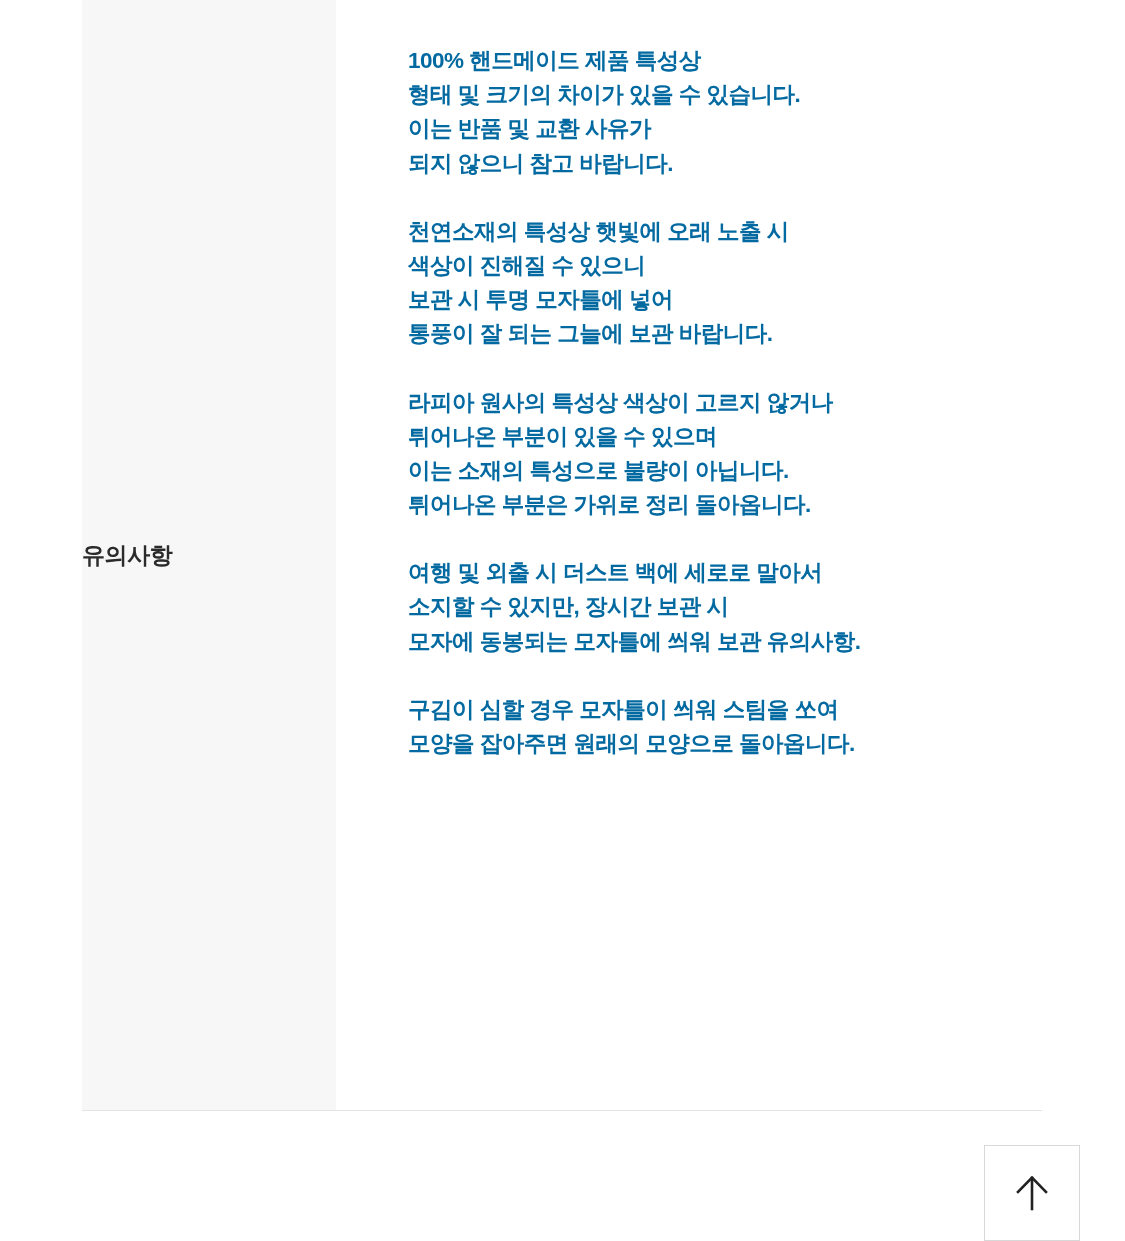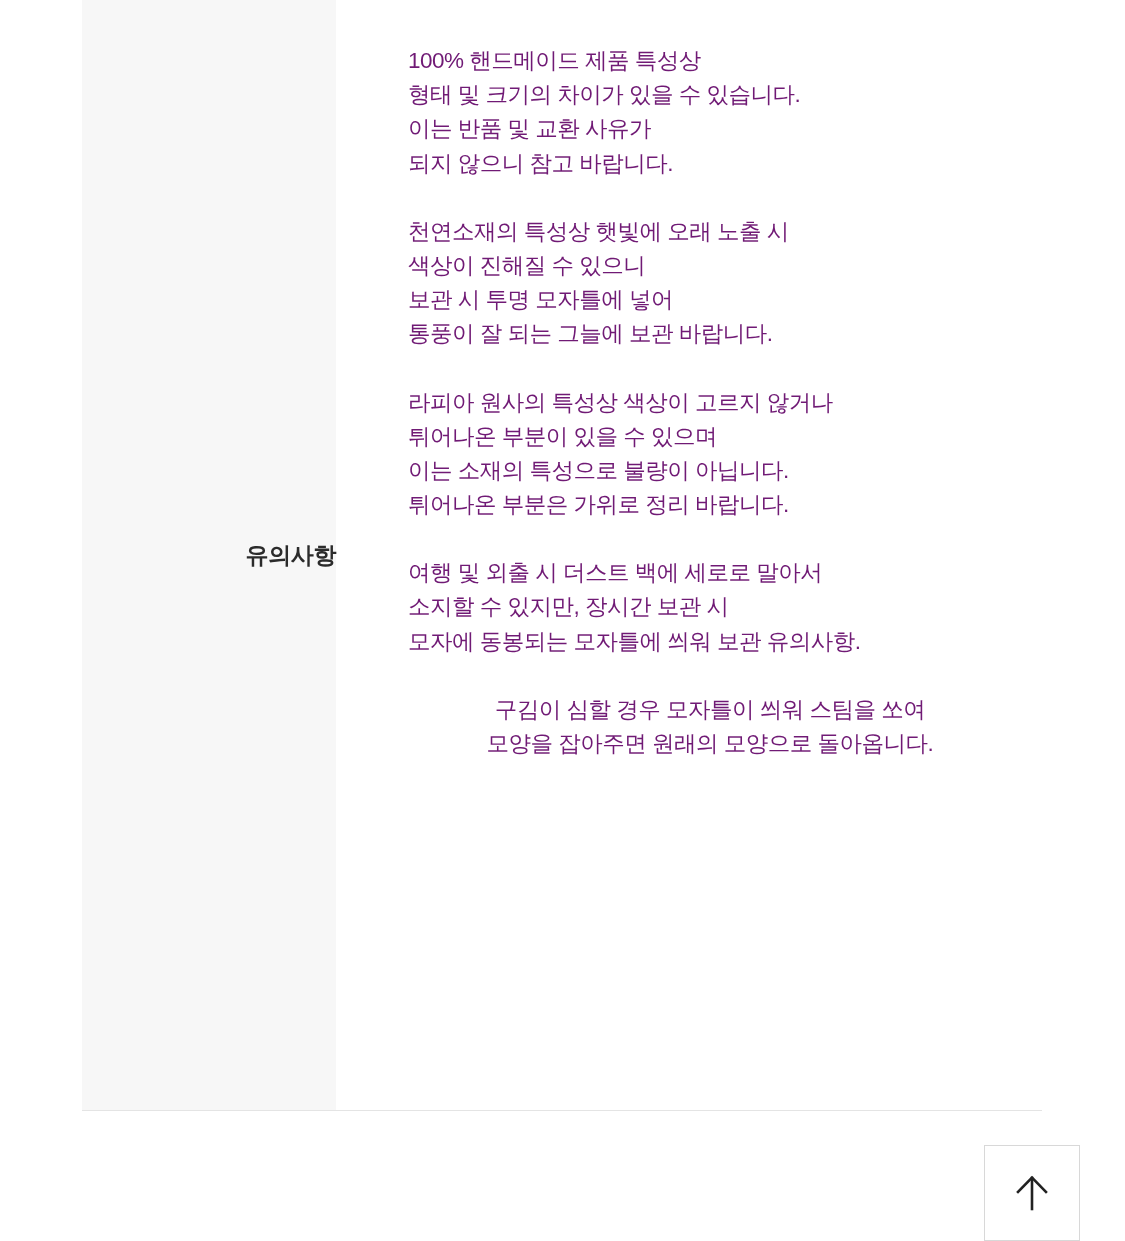--- a/index.html
+++ b/index.html
@@ -32,21 +32,21 @@
   }
 
   .info-row {
     vertical-align: top;
   }
 
   .info-label-cell {
     width: 254px;
     background: #f7f7f7;
     border-bottom: 1px solid #e4e4e4;
-    text-align: right;
+    text-align: left;
     vertical-align: middle;
     padding: 0;
     height: 1110px;
   }
 
   .info-label {
     font-size: 23px;
     font-weight: bold;
     color: #2b2b2b;
     letter-spacing: -0.4px;
@@ -57,27 +57,27 @@
     background: #ffffff;
     border-bottom: 1px solid #e4e4e4;
     padding: 44px 30px 40px 72px;
     vertical-align: top;
   }
 
   .para {
     margin: 0 0 34px 0;
     font-size: 22.5px;
     line-height: 1.52;
-    color: #701a75;
+    color: #0369a1;
     letter-spacing: -0.5px;
     white-space: pre-line;
+    font-weight: bold;
   }
   .para:last-child {
     margin-bottom: 0;
-    text-align: center;
   }
 
   
   .top-button {
     position: absolute;
     right: 45px;
     bottom: 0px;
     width: 96px;
     height: 96px;
     background: #ffffff;
@@ -110,21 +110,21 @@
 형태 및 크기의 차이가 있을 수 있습니다.
 이는 반품 및 교환 사유가
 되지 않으니 참고 바랍니다.</p>
           <p class="para">천연소재의 특성상 햇빛에 오래 노출 시
 색상이 진해질 수 있으니
 보관 시 투명 모자틀에 넣어
 통풍이 잘 되는 그늘에 보관 바랍니다.</p>
           <p class="para">라피아 원사의 특성상 색상이 고르지 않거나
 튀어나온 부분이 있을 수 있으며
 이는 소재의 특성으로 불량이 아닙니다.
-튀어나온 부분은 가위로 정리 바랍니다.</p>
+튀어나온 부분은 가위로 정리 돌아옵니다.</p>
           <p class="para">여행 및 외출 시 더스트 백에 세로로 말아서
 소지할 수 있지만, 장시간 보관 시
 모자에 동봉되는 모자틀에 씌워 보관 유의사항.</p>
           <p class="para">구김이 심할 경우 모자틀이 씌워 스팀을 쏘여
 모양을 잡아주면 원래의 모양으로 돌아옵니다.</p>
         </td>
       </tr>
     </tbody>
   </table>
 

